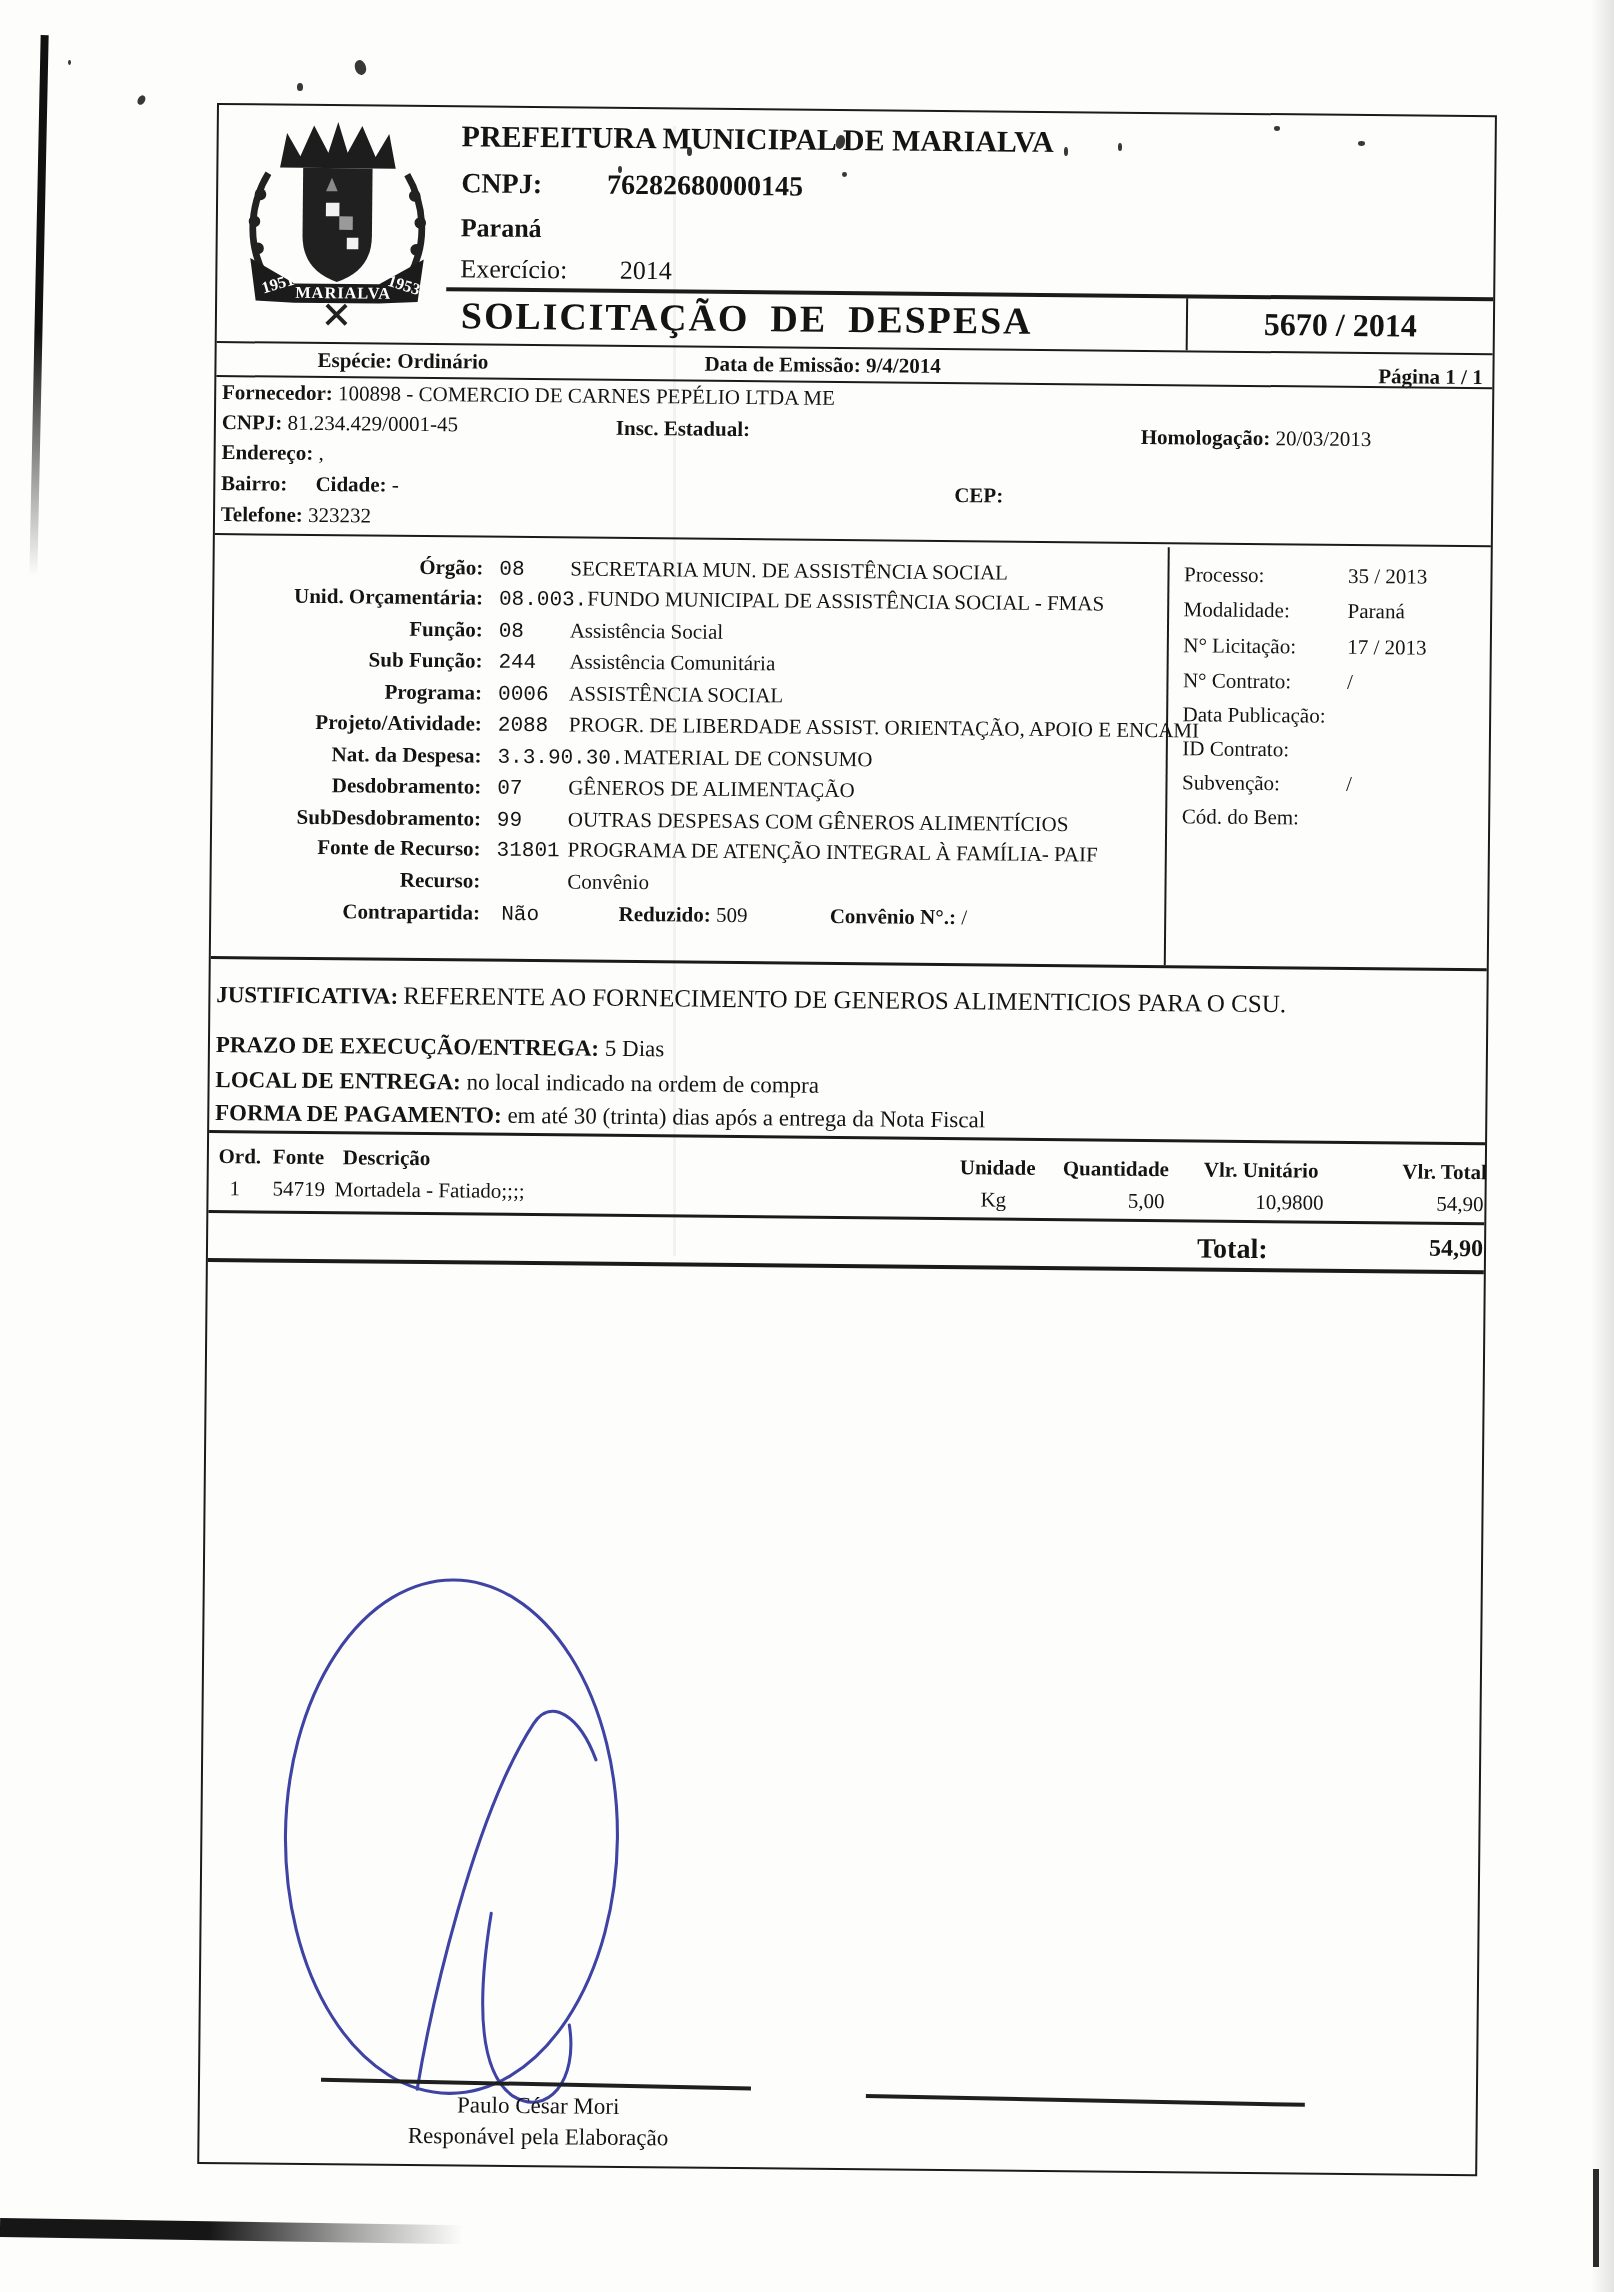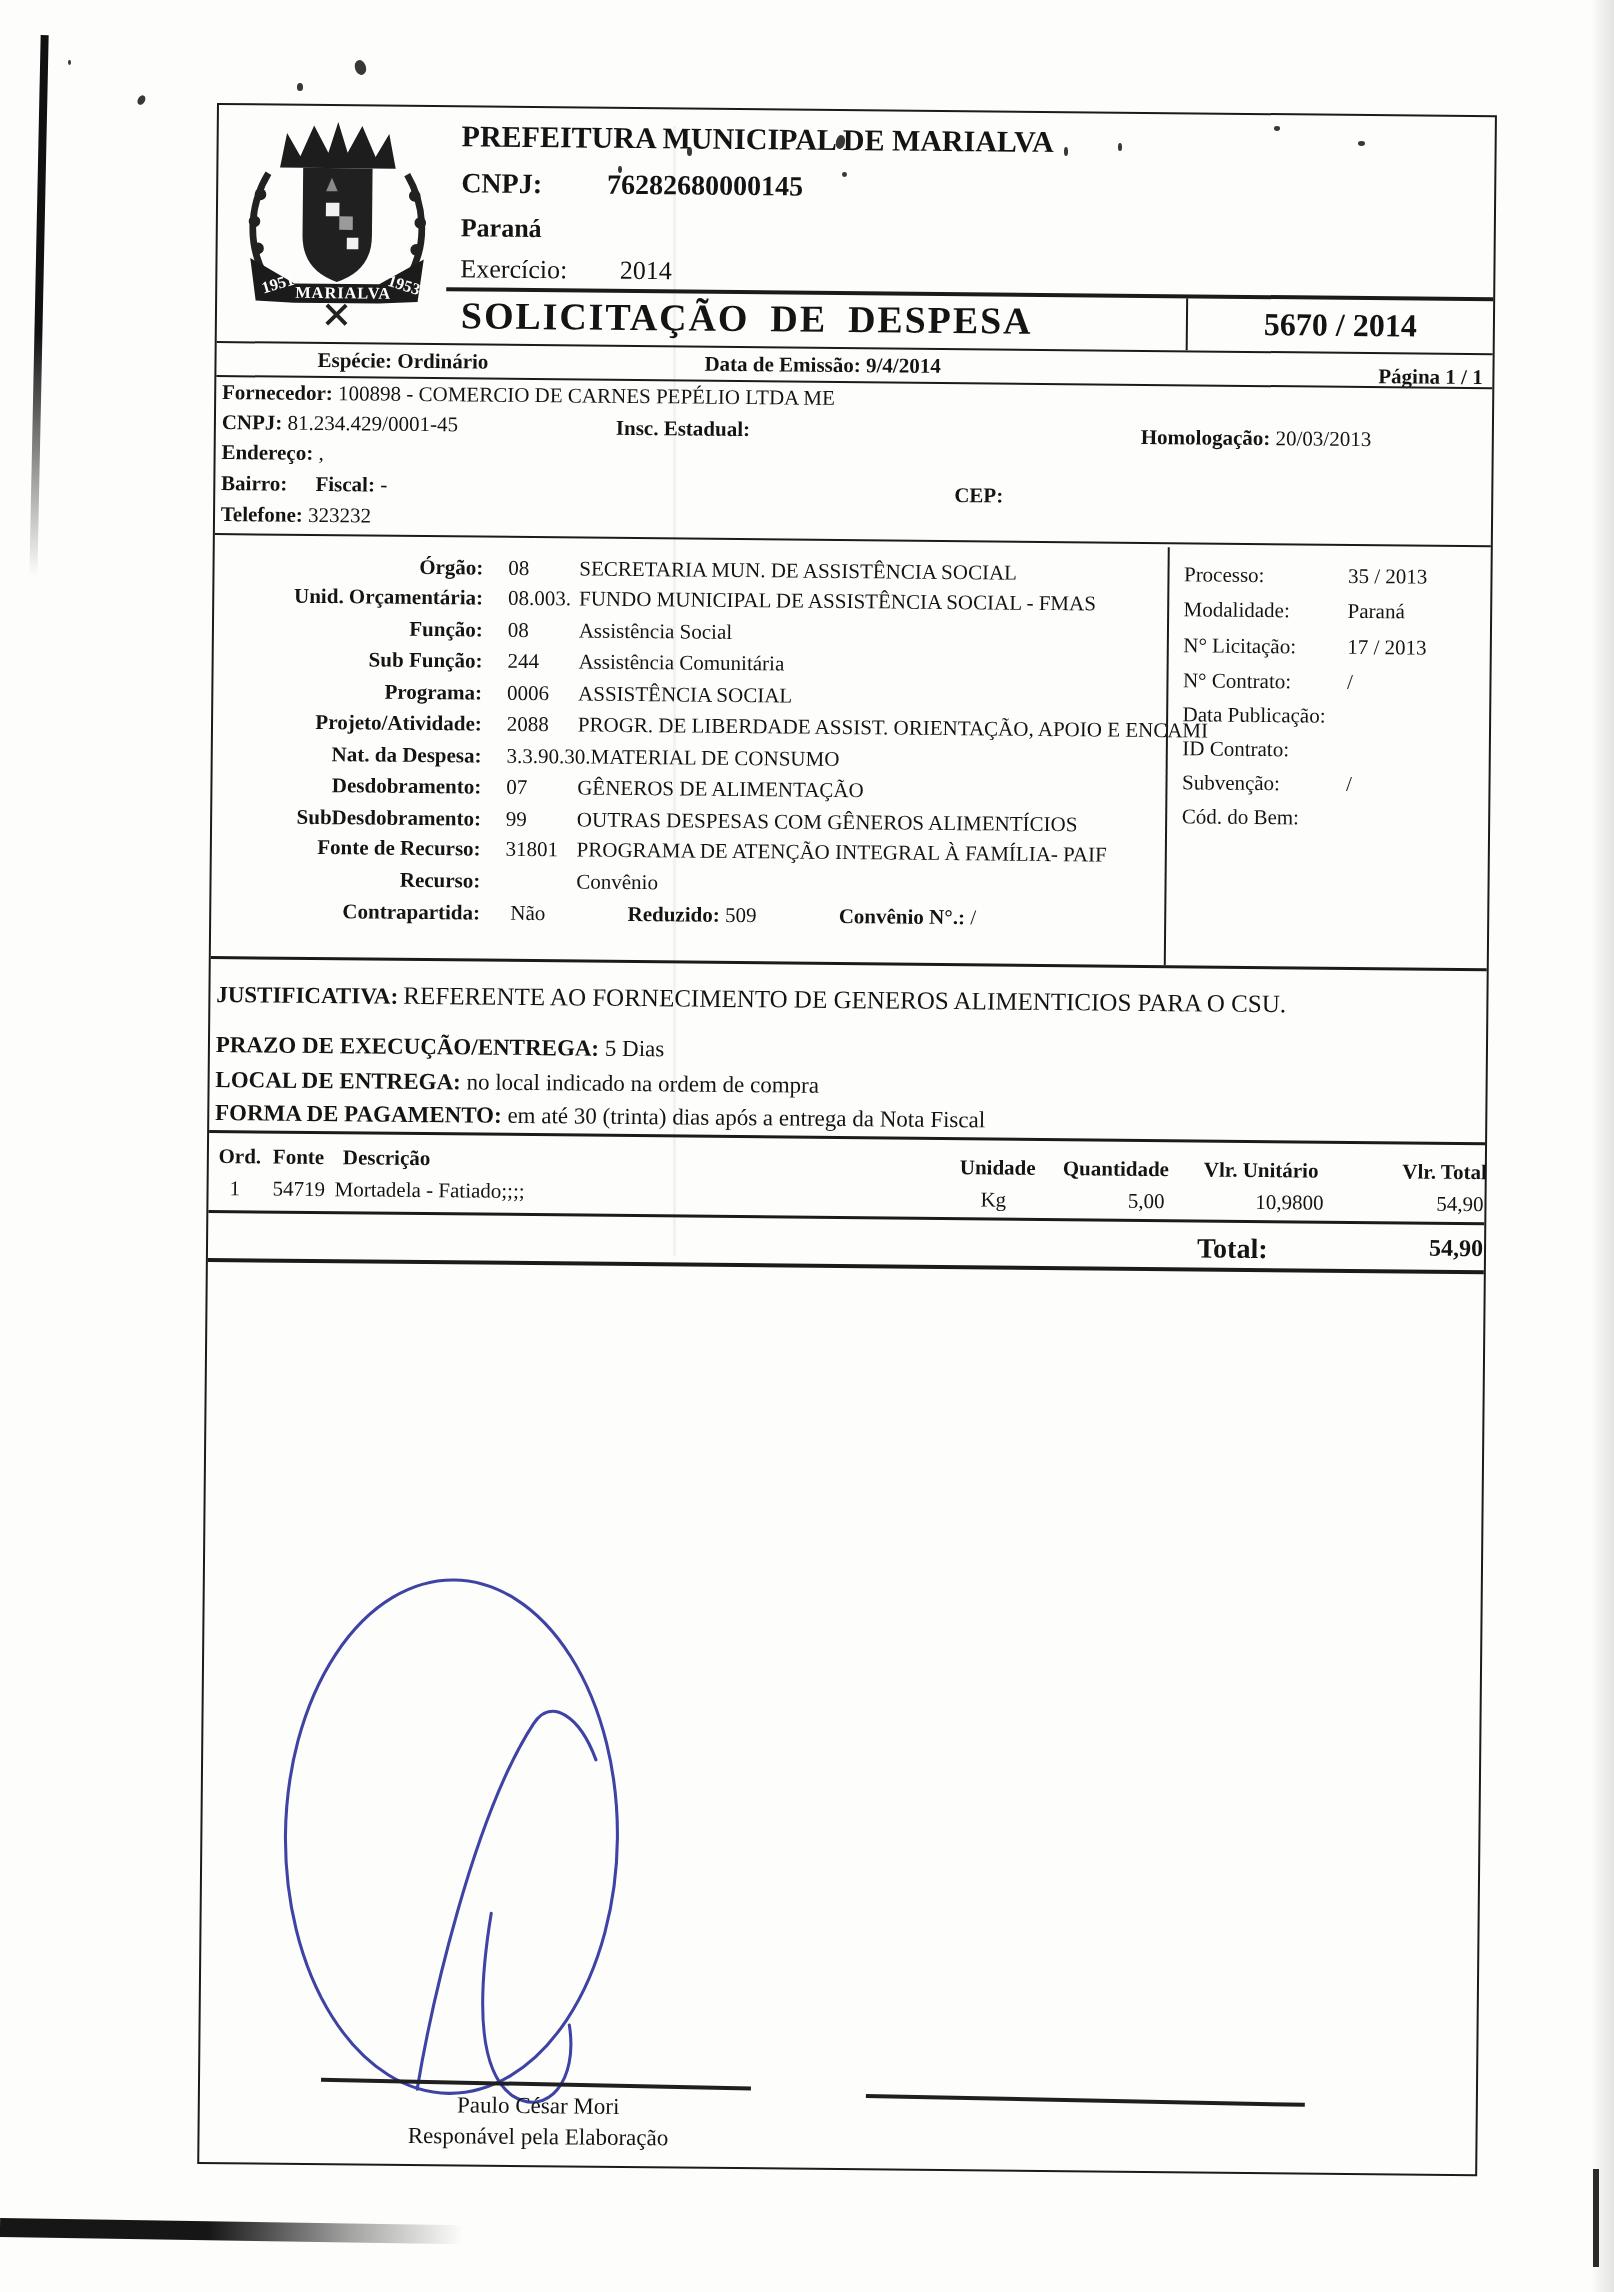--- a/index.html
+++ b/index.html
@@ -25,21 +25,21 @@
   .title-toprule{left:229px;right:0;top:0;height:3.9px;background:#1b1b1b;}
   .doc-title{left:244px;top:5.8px;font-size:38px;font-weight:bold;letter-spacing:1.9px;word-spacing:9.7px;}
   .num-cell{right:0;top:3.9px;bottom:0;width:305px;border-left:2.9px solid #1b1b1b;
     text-align:center;font-size:32px;font-weight:bold;line-height:50px;}
   .especie-row{left:0;right:0;top:238px;height:32px;}
   .sec{left:0;right:0;}
   .supplier{top:270px;height:156px;border-top:2.9px solid #1b1b1b;border-bottom:2.9px solid #1b1b1b;}
   .budget{top:433px;height:418px;border-bottom:3.9px solid #1b1b1b;}
   .brow{left:5.8px;right:326px;height:29px;white-space:nowrap;}
   .blabel{display:inline-block;width:263px;text-align:right;font-weight:bold;}
-  .bcode{display:inline-block;min-width:71px;margin-left:25px;}
+  .bcode{display:inline-block;min-width:71px;margin-left:16px;font-family:Liberation Mono, monospace;}
   .procbox{left:953px;right:0;top:0;bottom:0;border-left:2.9px solid #1b1b1b;}
   .prow{left:14.5px;right:3.9px;height:29px;}
   .pval{position:absolute;left:164px;}
   .terms{top:854px;height:171px;border-bottom:3.9px solid #1b1b1b;}
   .items{top:1029px;height:124px;border-bottom:4.8px solid #1b1b1b;}
   .midrule{left:0;right:0;top:76px;height:2.9px;background:#1b1b1b;}
   .cell{position:absolute;white-space:nowrap;}
   .ra{text-align:right;}
   .sigline{background:#1f1f1f;height:3.9px;}
   .sig-name{left:126px;width:425px;text-align:center;font-size:23px;}
@@ -135,21 +135,21 @@
       <div class="abs" style="left:925px;top:39px;">
         <span class="b">Homologação:</span>
         <span>20/03/2013</span>
       </div>
       <div class="abs" style="left:5.8px;top:63px;">
         <span class="b">Endereço:</span>
         <span>,</span>
       </div>
       <div class="abs" style="left:5.8px;top:94px;">
         <span class="b">Bairro:</span>
-        <span class="b" style="margin-left:23px;">Fiscal:</span>
+        <span class="b" style="margin-left:23px;">Cidade:</span>
         <span>-</span>
       </div>
       <div class="abs b" style="left:739px;top:99px;">CEP:</div>
       <div class="abs" style="left:5.8px;top:125px;">
         <span class="b">Telefone:</span>
         <span>323232</span>
       </div>
     </div>
 
     <div class="abs sec budget">

